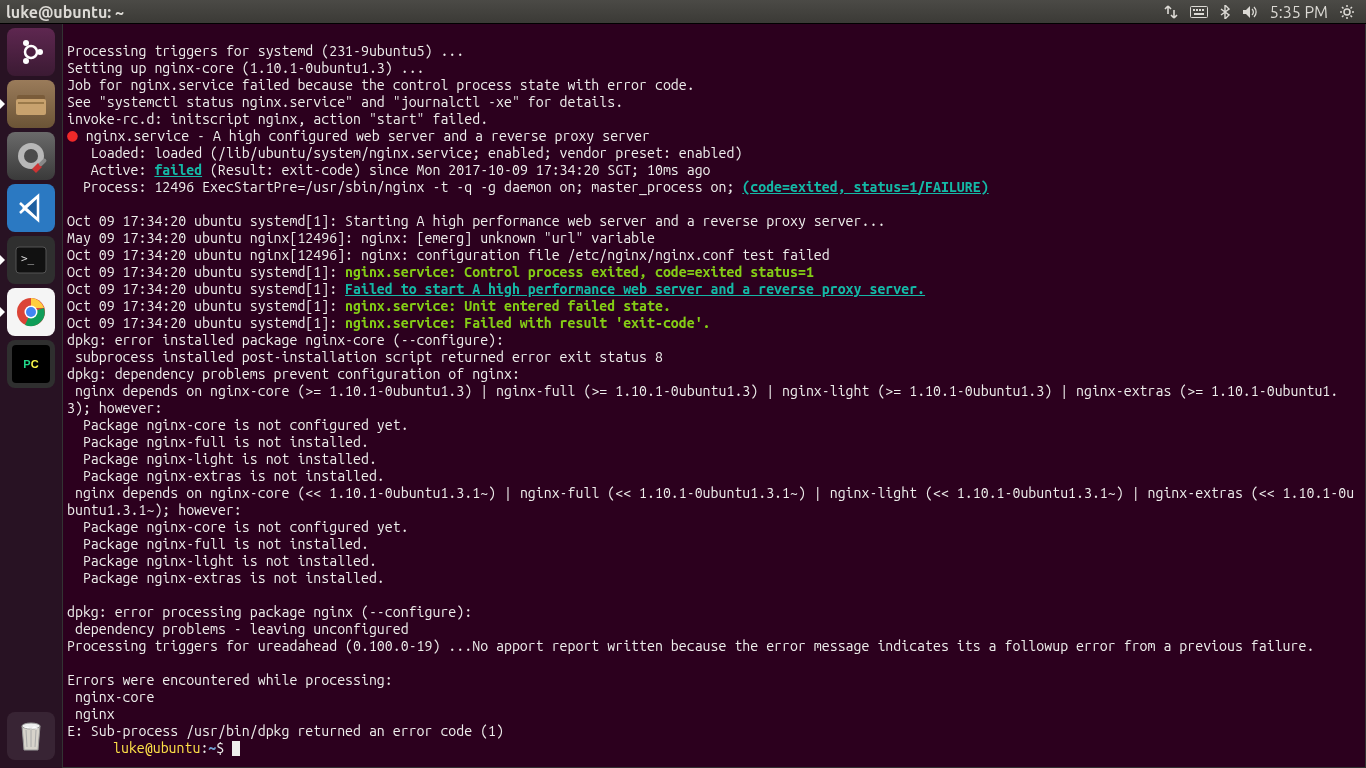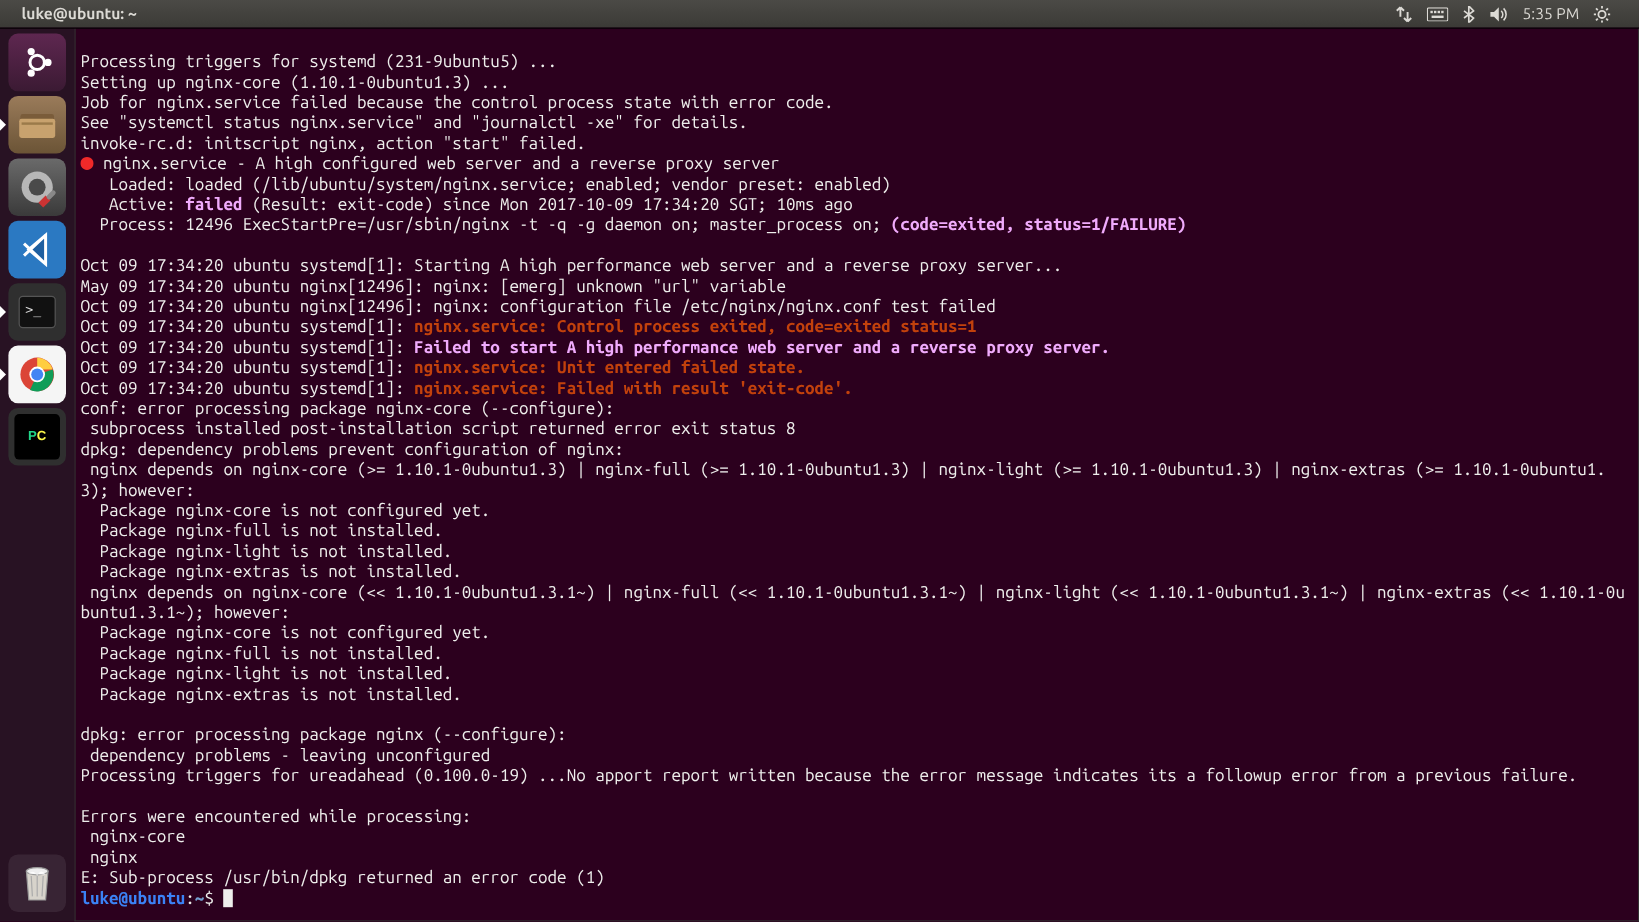--- a/index.html
+++ b/index.html
@@ -6,22 +6,22 @@
   html, body { width: 1366px; height: 768px; overflow: hidden; font-family: "Ubuntu", sans-serif; }
   body { background: #2c001e; display: flex; flex-direction: column; }
 
   
   .menubar {
     height: 24px;
     background: linear-gradient(#4b4a46, #3b3a36);
     color: #dcdad5;
     display: flex;
     align-items: center;
-    font-size: 13px;
-    padding: 0 18px;
+    font-size: 16px;
+    padding: 0 6px;
     border-bottom: 1px solid #000;
   }
   .menubar .title { flex: 0 0 auto; font-weight: bold; }
   .menubar .spacer { flex: 1 1 auto; }
   .menubar .ind { margin: 0 6px; display: flex; align-items: center; }
   .menubar svg { fill: #dcdad5; }
 
   
   .desktop { flex: 1 1 auto; display: flex; position: relative; }
   .launcher {
@@ -72,23 +72,23 @@
   }
   .term {
     padding: 2px 4px;
     font-family: "Ubuntu Mono", "DejaVu Sans Mono", monospace;
     font-size: 14.2px;
     line-height: 17px;
     color: #eeeeec;
     white-space: pre-wrap;
     word-break: break-all;
   }
-  .term .b  { font-weight: bold; color: #c2410c; text-align: center; }
-  .term .rb { color: #f0abfc; font-weight: bold; }
-  .term .gb { color: #3b82f6; font-weight: bold; }
+  .term .b  { font-weight: bold; color: #84cc16; text-align: center; }
+  .term .rb { color: #14b8a6; font-weight: bold; text-decoration: underline; }
+  .term .gb { color: #fde047; font-weight: normal; margin-left: 46px; }
   .term .blb{ color: #729fcf; font-weight: bold; }
   .term .dot{ color:#ef2929; font-size:18px; line-height:0; }
   .cursor {
     display:inline-block; width:8px; height:15px;
     background:#eeeeec; vertical-align: text-bottom;
   }
 </style>
 </head>
 <body>
 
@@ -216,21 +216,21 @@
 <span>   Active: </span><span class="rb">failed</span><span> (Result: exit-code) since Mon 2017-10-09 17:34:20 SGT; 10ms ago</span>
 <span>  Process: 12496 ExecStartPre=/usr/sbin/nginx -t -q -g daemon on; master_process on; </span><span class="rb">(code=exited, status=1/FAILURE)</span>
 <span></span>
 <span>Oct 09 17:34:20 ubuntu systemd[1]: Starting A high performance web server and a reverse proxy server...</span>
 <span>May 09 17:34:20 ubuntu nginx[12496]: nginx: [emerg] unknown "url" variable</span>
 <span>Oct 09 17:34:20 ubuntu nginx[12496]: nginx: configuration file /etc/nginx/nginx.conf test failed</span>
 <span>Oct 09 17:34:20 ubuntu systemd[1]: </span><span class="b">nginx.service: Control process exited, code=exited status=1</span>
 <span>Oct 09 17:34:20 ubuntu systemd[1]: </span><span class="rb">Failed to start A high performance web server and a reverse proxy server.</span>
 <span>Oct 09 17:34:20 ubuntu systemd[1]: </span><span class="b">nginx.service: Unit entered failed state.</span>
 <span>Oct 09 17:34:20 ubuntu systemd[1]: </span><span class="b">nginx.service: Failed with result 'exit-code'.</span>
-<span>conf: error processing package nginx-core (--configure):</span>
+<span>dpkg: error installed package nginx-core (--configure):</span>
 <span> subprocess installed post-installation script returned error exit status 8</span>
 <span>dpkg: dependency problems prevent configuration of nginx:</span>
 <span> nginx depends on nginx-core (&gt;= 1.10.1-0ubuntu1.3) | nginx-full (&gt;= 1.10.1-0ubuntu1.3) | nginx-light (&gt;= 1.10.1-0ubuntu1.3) | nginx-extras (&gt;= 1.10.1-0ubuntu1.3); however:</span>
 <span>  Package nginx-core is not configured yet.</span>
 <span>  Package nginx-full is not installed.</span>
 <span>  Package nginx-light is not installed.</span>
 <span>  Package nginx-extras is not installed.</span>
 <span> nginx depends on nginx-core (&lt;&lt; 1.10.1-0ubuntu1.3.1~) | nginx-full (&lt;&lt; 1.10.1-0ubuntu1.3.1~) | nginx-light (&lt;&lt; 1.10.1-0ubuntu1.3.1~) | nginx-extras (&lt;&lt; 1.10.1-0ubuntu1.3.1~); however:</span>
 <span>  Package nginx-core is not configured yet.</span>
 <span>  Package nginx-full is not installed.</span>

